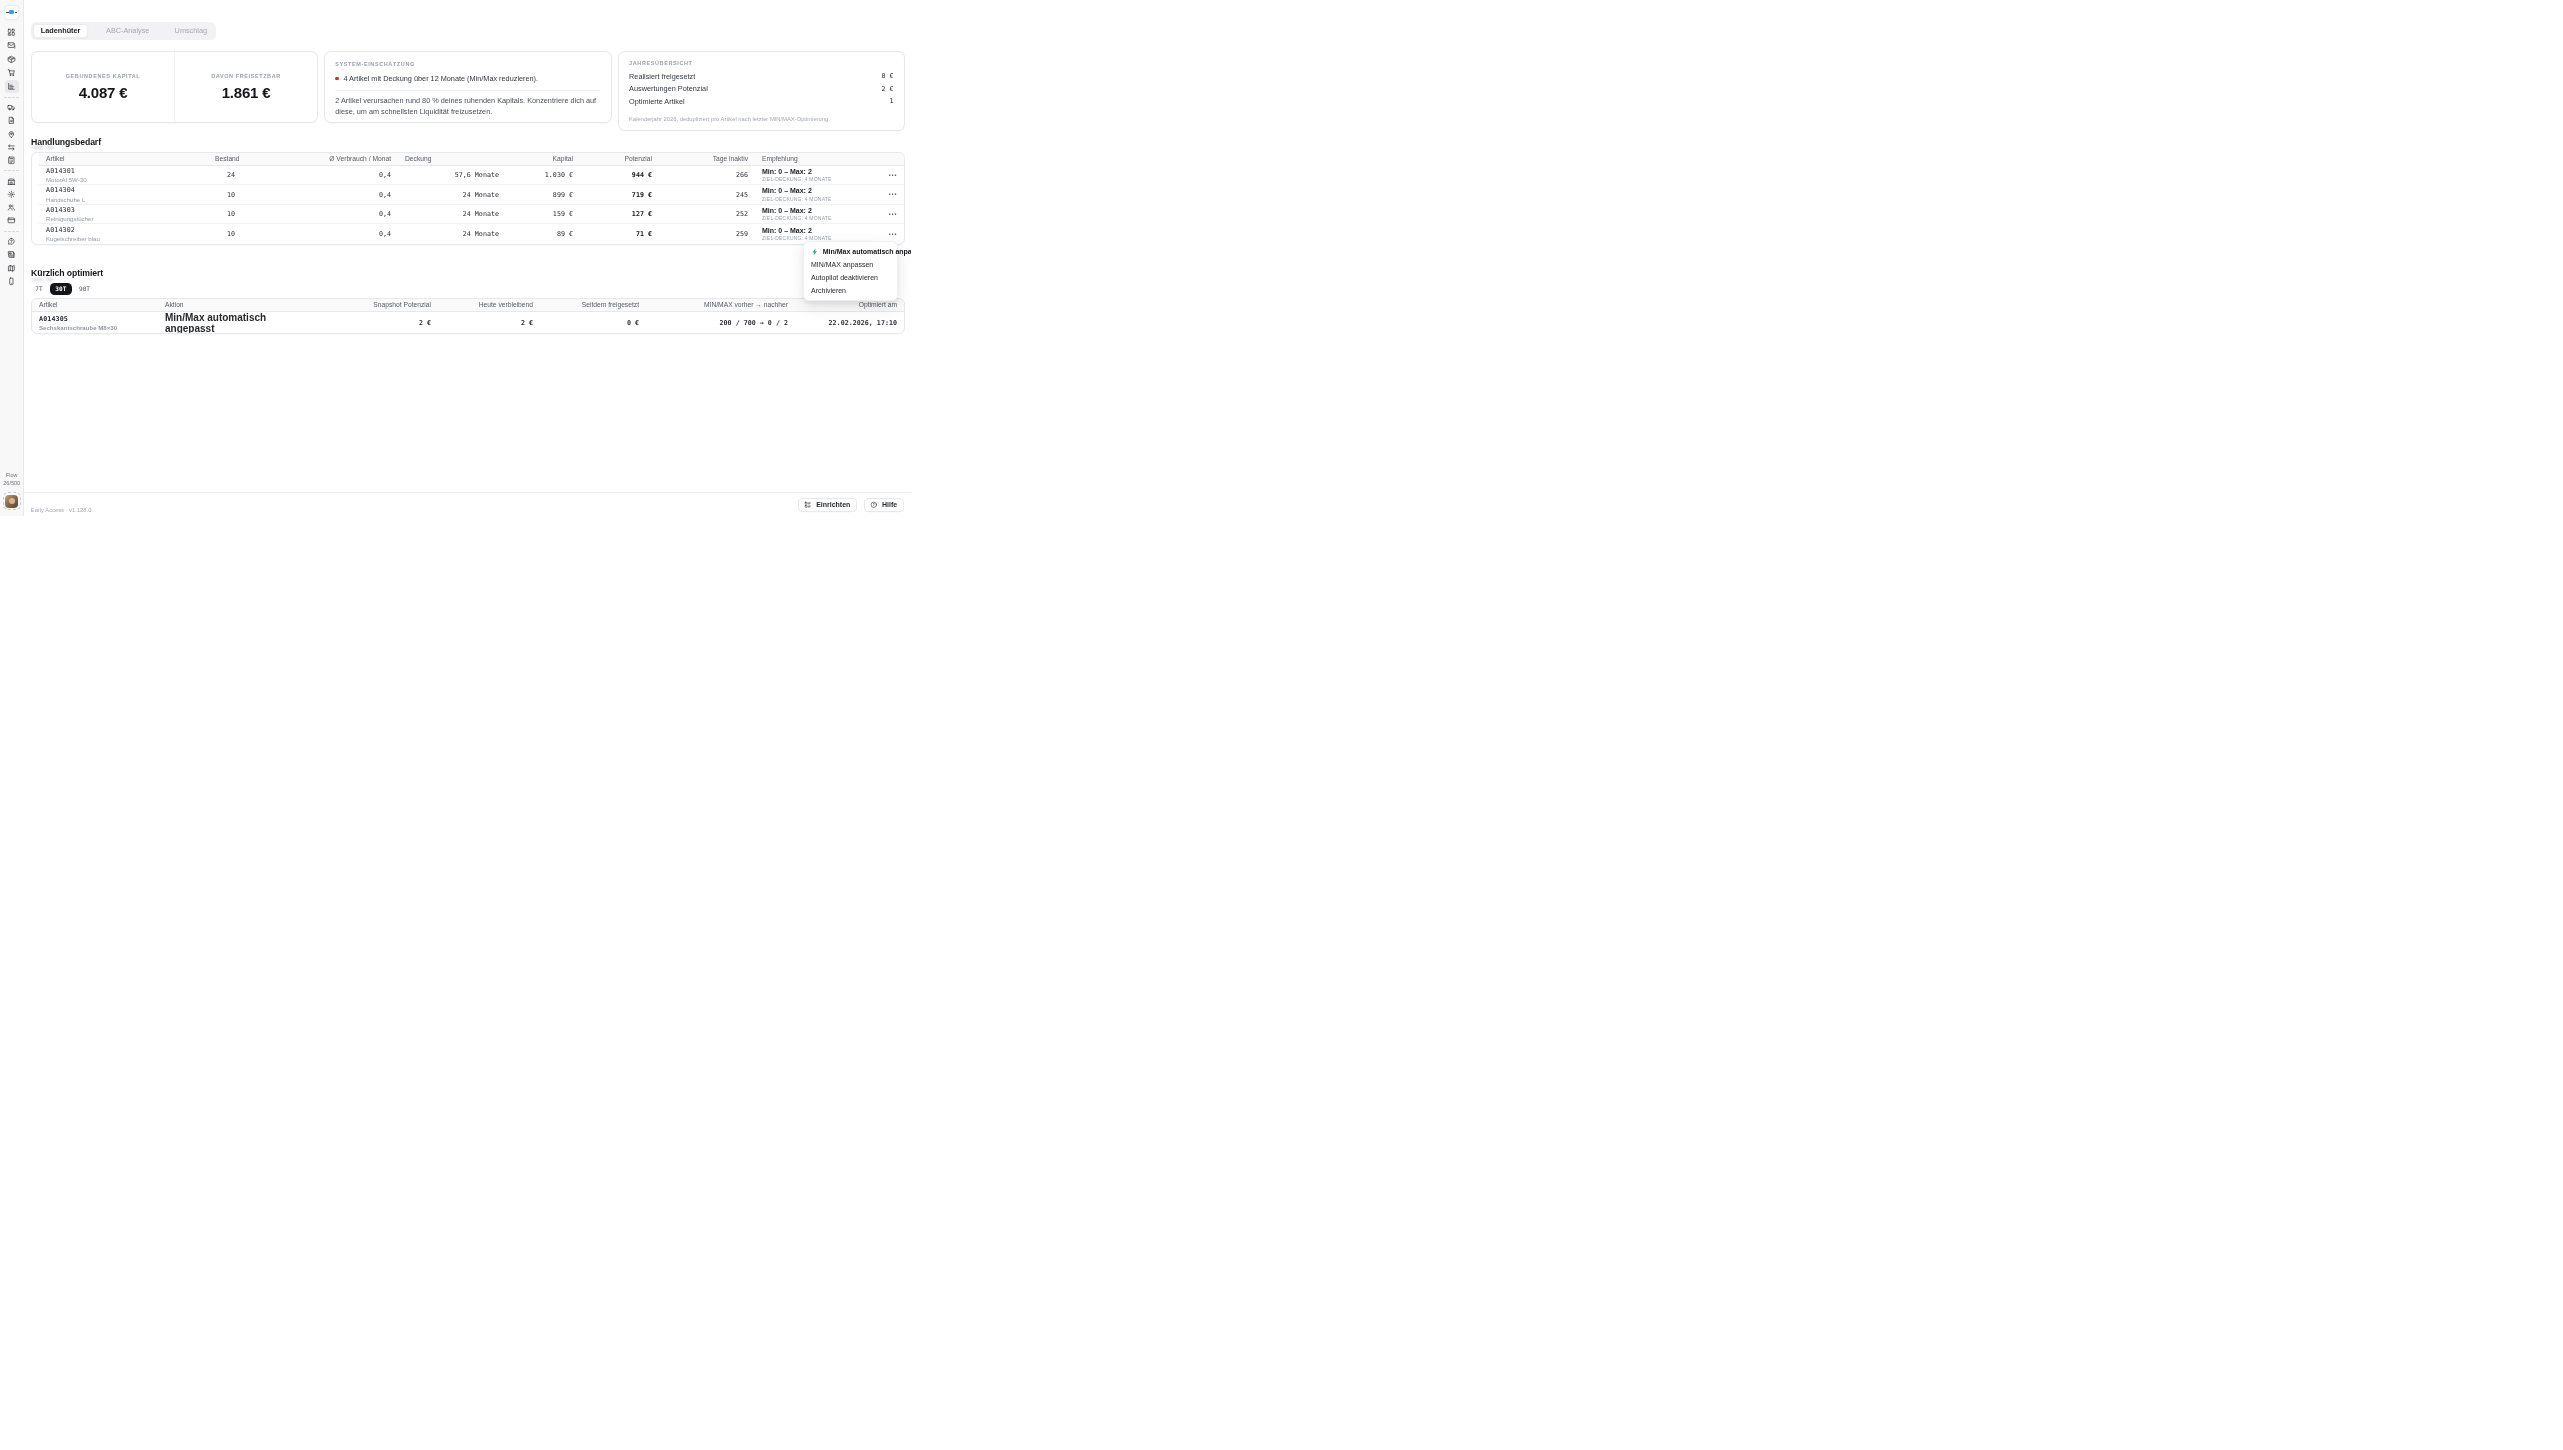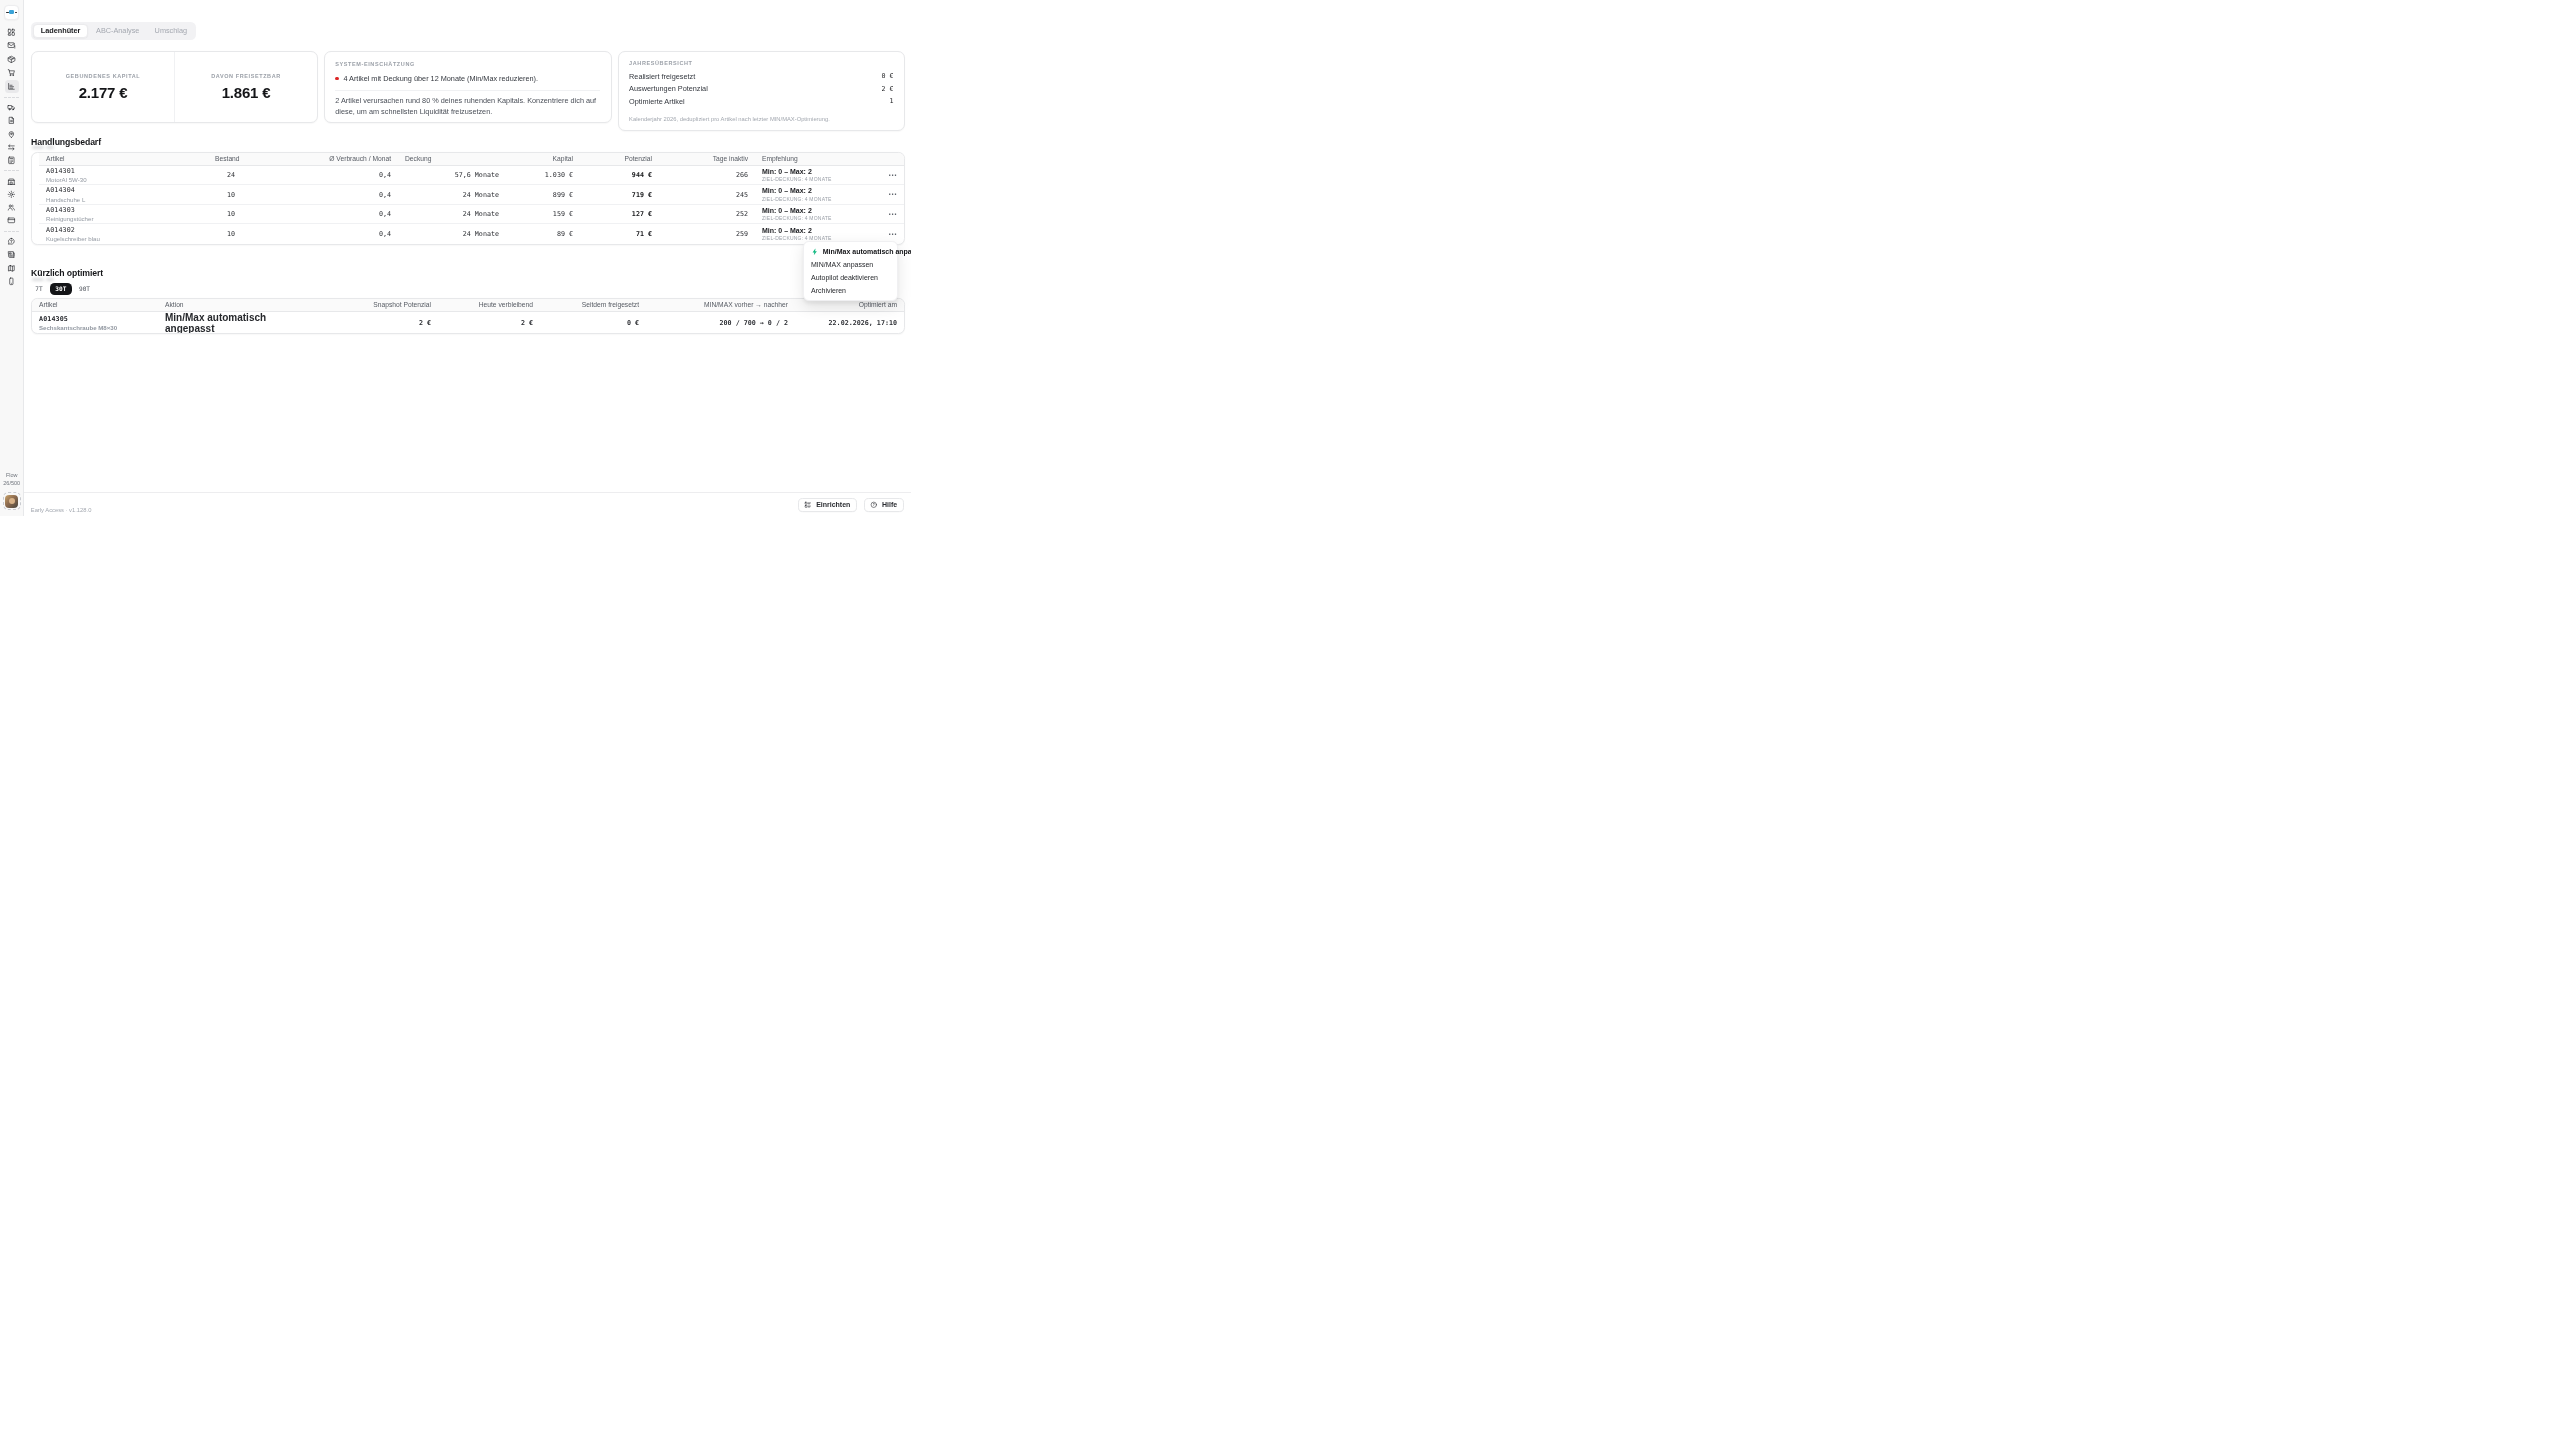--- a/index.html
+++ b/index.html
@@ -39,21 +39,21 @@
   .crumb{display:flex; align-items:center; gap:4.1px; font-size:7.3px;}
   .crumb .icon-btn{color:#3d4149; display:flex; cursor:pointer;}
   .crumb .icon-btn svg{width:8.7px;height:8.7px;}
   .crumb .co{font-weight:600; color:#1c1d20; cursor:pointer;}
   .crumb .chev{color:#b3b7bd; display:flex;}
   .crumb .chev svg{width:6.4px;height:6.4px;}
   .crumb .pg{color:#26272b;}
   .brand{margin-left:auto; font-size:12.2px; font-weight:700; letter-spacing:-0.3px; color:#232529;}
 
   
-  .tabs{position:absolute; left:31px; top:22px; background:#f2f2f4; border-radius:5.2px; padding:1.7px; display:flex; gap:0;}
+  .tabs{position:absolute; left:31px; top:22px; background:#f2f2f4; border-radius:5.2px; padding:1.7px; display:flex; gap:10px;}
   .tab{font-size:7.3px; color:#a4a8b0; padding:2.3px 7.6px; border-radius:4.1px; cursor:pointer; white-space:nowrap;}
   .tab.active{background:#fff; color:#1b1c1f; font-weight:600; border:0.6px solid #ebebed;
     box-shadow:0 0.6px 1.2px rgba(0,0,0,.06); padding:1.7px 7px;}
 
   
   .cards{position:absolute; left:31px; top:51px; width:874px; display:flex; gap:5.8px;}
   .card{background:#fff; border:0.6px solid var(--border); border-radius:7px; box-shadow:0 0.6px 1.2px rgba(16,24,40,.03);}
   .card.stats{width:287px; height:72px; display:flex; align-items:stretch;}
   .stat{flex:1; display:flex; flex-direction:column; align-items:center; justify-content:center; gap:5.2px;}
   .stat + .stat{border-left:0.6px solid var(--border-soft);}
@@ -301,21 +301,21 @@
   <div class="tabs">
     <div class="tab active">Ladenhüter</div>
     <div class="tab">ABC-Analyse</div>
     <div class="tab">Umschlag</div>
   </div>
 
   <div class="cards">
     <div class="card stats">
       <div class="stat">
         <div class="lab">GEBUNDENES KAPITAL</div>
-        <div class="val">2.177 €</div>
+        <div class="val">4.087 €</div>
       </div>
       <div class="stat">
         <div class="lab">DAVON FREISETZBAR</div>
         <div class="val">1.861 €</div>
       </div>
     </div>
     <div class="card assess">
       <div class="card-title">SYSTEM-EINSCHÄTZUNG</div>
       <div class="assess-line">
         <span class="dot"></span>

